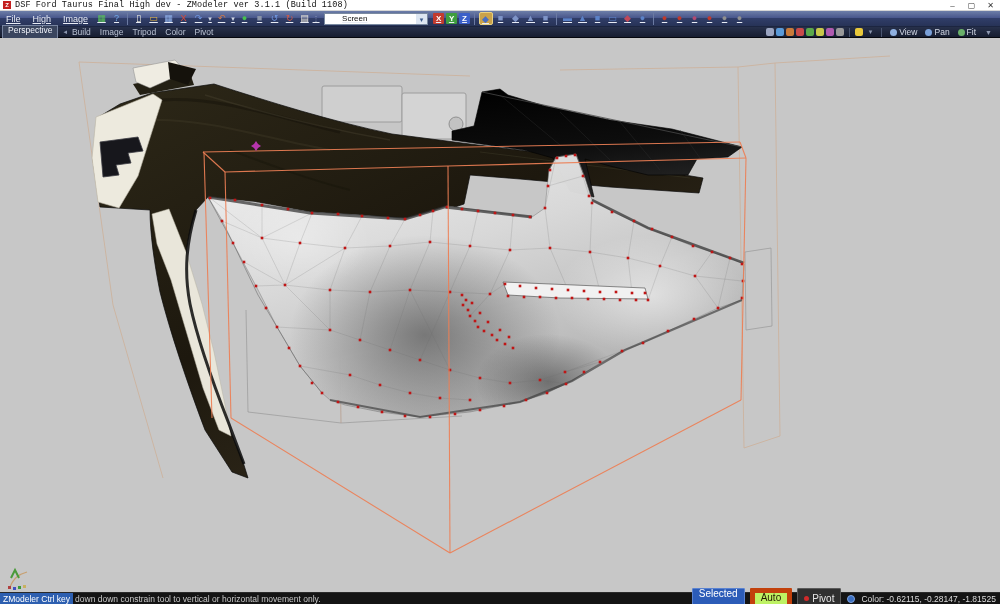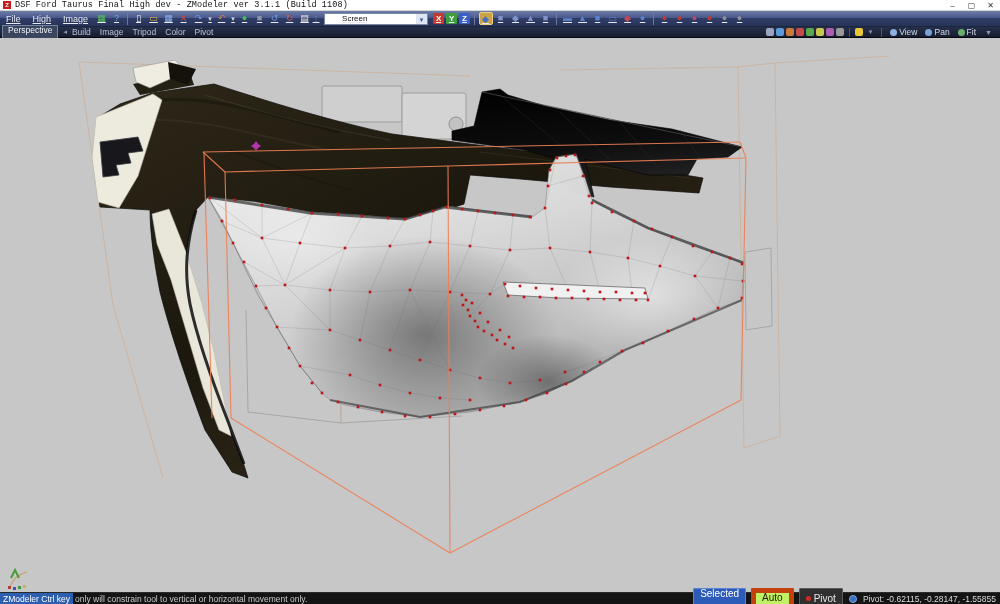--- a/index.html
+++ b/index.html
@@ -491,26 +491,26 @@
     <rect x="8" y="586" width="3" height="3" fill="#b04040"></rect>
     <rect x="13" y="587" width="3" height="3" fill="#4050c0"></rect>
     <rect x="18" y="586" width="3" height="3" fill="#3a9a3a"></rect>
     <rect x="23" y="585" width="3" height="3" fill="#c8b060"></rect>
   </g>
 </svg>
 </div>
 
 <div class="statusbar">
   <span class="hint-chip">ZModeler Ctrl key</span>
-  <span class="hint-rest"> only will constrain tool to vertical or horizontal movement only.</span>
+  <span class="hint-rest"> down down constrain tool to vertical or horizontal movement only.</span>
   <div class="sb-right">
     <span class="sb-chip chip-selected">Selected</span>
     <span class="sb-chip chip-auto">Auto</span>
     <span class="sb-chip chip-pivot">
       <span class="pivot-dot"></span>
       <span>Pivot</span>
     </span>
     <span class="globe"></span>
     <span class="cursor-text">
-      <span>Pivot:</span> <span>-0.62115, -0.28147, -1.55855</span>
+      <span>Color:</span> <span>-0.62115, -0.28147, -1.81525</span>
     </span>
   </div>
 </div>
 
 </body></html>

